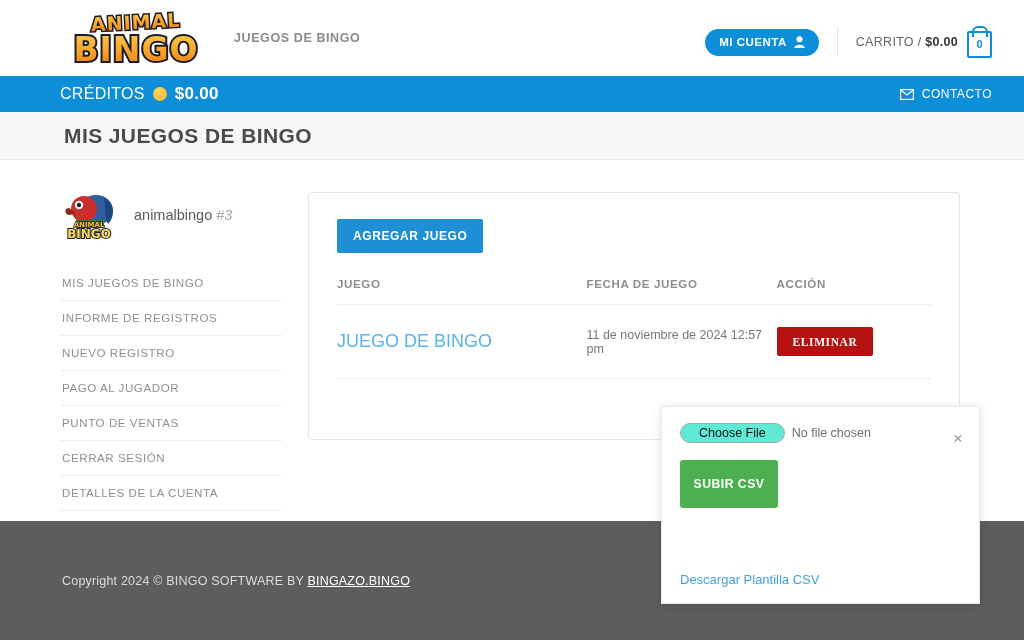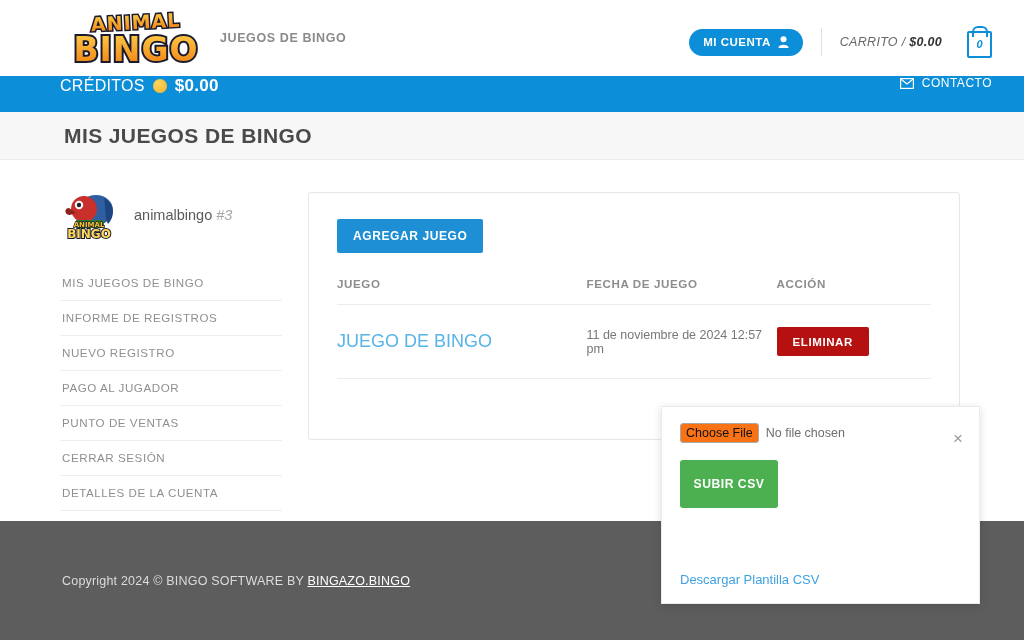--- a/index.html
+++ b/index.html
@@ -11,53 +11,53 @@
   body { position: relative; }
 
   
   .site-header {
     height: 76px; background: #ffffff;
     display: flex; align-items: center; position: relative;
   }
   .logo-wrap { margin-left: 60px; width: 152px; height: 66px; position: relative; }
   .logo-svg { display:block; width:152px; height:66px; }
   .header-tagline {
-    margin-left: 8px; font-size: 12.5px; letter-spacing: .6px;
+    margin-left: 22px; font-size: 12.5px; letter-spacing: .6px;
     color: #8a8a8a; font-weight: 600;
   }
   .header-right {
     position: absolute; right: 32px; top: 0; height: 84px;
     display: flex; align-items: center; gap: 0;
   }
   .mi-cuenta-btn {
     background: #0c8ed9; color: #fff; border: none; border-radius: 18px;
     height: 27px; padding: 0 14px; font-size: 11.5px; font-weight: 700;
     letter-spacing: .5px; display: flex; align-items: center; gap: 7px;
     cursor: pointer;
   }
   .person-ico { width: 11px; height: 12px; display:block; }
   .hdr-divider { width:1px; height:28px; background:#e0e0e0; margin:0 18px; }
-  .carrito { display:flex; align-items:center; gap:25px;font-style:italic; }
+  .carrito { display:flex; align-items:center; gap:9px; }
   .carrito-text { font-size: 12.5px; color:#666; letter-spacing:.3px; }
   .carrito-text b { color:#333; font-weight:700; }
   .bag {
     position: relative; width: 25px; height: 27px; border: 2px solid #0c8ed9;
     border-radius: 2px; display:flex; align-items:center; justify-content:center;
     margin-top: 4px;
   }
   .bag:before {
     content:""; position:absolute; top:-7px; left:50%; transform:translateX(-50%);
     width:12px; height:9px; border:2px solid #0c8ed9; border-bottom:none;
     border-radius: 6px 6px 0 0;
   }
   .bag-count { font-size: 11px; color:#0c8ed9; font-weight:600; line-height:1; }
 
   
   .credit-bar {
-    height: 36px; background: #0c8ed9; display:flex; align-items:flex-start;
+    height: 36px; background: #0c8ed9; display:flex; align-items:center;
     position: relative;
   }
   .credit-left {
     margin-left: 60px; display:flex; align-items:center; gap:8px;
     color:#fff; font-size:16px; letter-spacing:.3px;
   }
   .coin {
     width:14px; height:14px; border-radius:50%;
     background: radial-gradient(circle at 35% 32%, #fdd460, #f0b429);
     display:block;
@@ -114,37 +114,37 @@
     letter-spacing:.6px; padding: 6px 0 14px 0; border-bottom:1px solid #ededed;
   }
   table.games td {
     padding: 22px 0 22px 0; font-size:12.5px; color:#777;
     border-bottom:1px solid #ededed;
   }
   .game-link { color:#59b4e8; text-decoration:none; font-size:18px; cursor:pointer; }
   .elim-btn {
     background:#b51111; color:#fff; border:none; border-radius:2px;
     height:29px; padding:0 16px; font-size:11.5px; font-weight:700;
-    letter-spacing:.6px; cursor:pointer;
+    letter-spacing:.6px; cursor:pointer;font-family:Liberation Serif, serif;
   }
   .col-name { width: 42%; }
   .col-date { width: 32%; }
   .col-action { width: 26%; }
 
   
   .modal {
     position:absolute; left: 353px; top: 222px; width: 319px; height: 198px;
     background:#fff; border: 1px solid #ebebeb;
     box-shadow: 0 2px 9px rgba(0,0,0,.13);
     padding: 16px 18px; z-index: 50;
   }
   .file-row { display:flex; align-items:center; gap:7px; }
   .choose-file {
-    border:1px solid #a9a9a9; background:#f97316; border-radius:3px;
-    font-size:12.5px; padding: 2px 5px; color:#111;
+    border:1px solid #a9a9a9; background:#5eead4; border-radius:10px;
+    font-size:12.5px; padding: 2px 18px; color:#111;
     font-family:"Liberation Sans", sans-serif; cursor:pointer;
   }
   .no-file { font-size:12.5px; color:#6e6e6e;text-align:center; }
   .modal-close {
     position:absolute; right: 16px; top: 23px; font-size:17px; color:#9b9b9b;
     cursor:pointer; line-height:1; user-select:none;
   }
   .subir-btn {
     margin-top: 17px; background:#4caf50; color:#fff; border:none; border-radius:3px;
     width: 98px; height: 48px; font-size:12.2px; font-weight:700;

